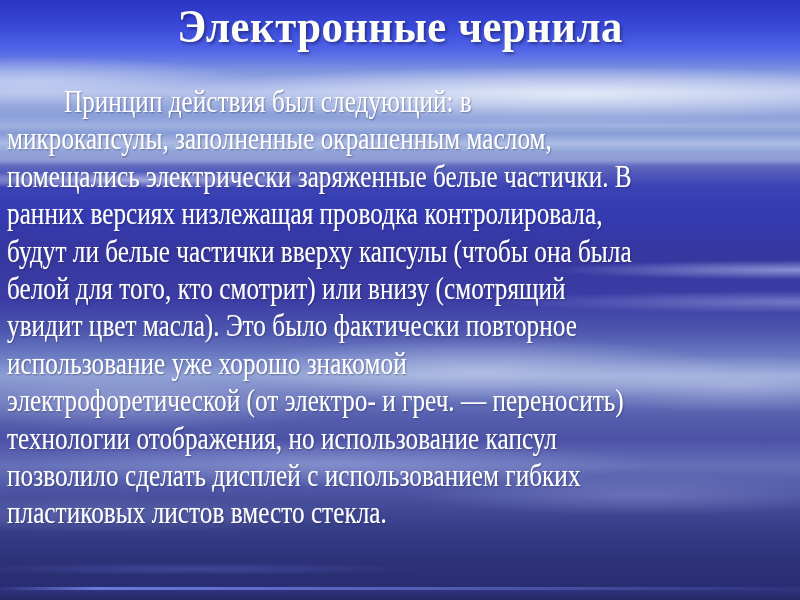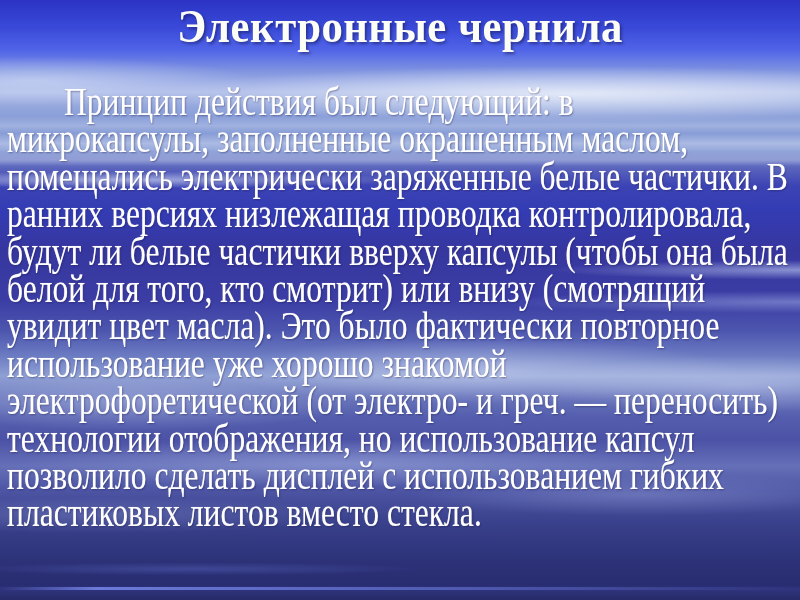--- a/index.html
+++ b/index.html
@@ -63,21 +63,21 @@
     transform-origin: 50% 50%;
     text-shadow: 2px 2px 3px rgba(10, 10, 60, 0.45);
     letter-spacing: 0.5px;
   }
   .body-text {
     position: absolute;
     top: 83px;
     left: 7px;
     right: 0;
     color: #ffffff;
-    font-size: 40px;
+    font-size: 32px;
     font-weight: normal;
     text-shadow: 1px 1px 2px rgba(10, 10, 60, 0.4), 0 0 1px rgba(255,255,255,0.6);
   }
   .line {
     display: block;
     line-height: 37.4px;
     white-space: nowrap;
     transform: scaleX(0.79);
     transform-origin: 0 50%;
   }

